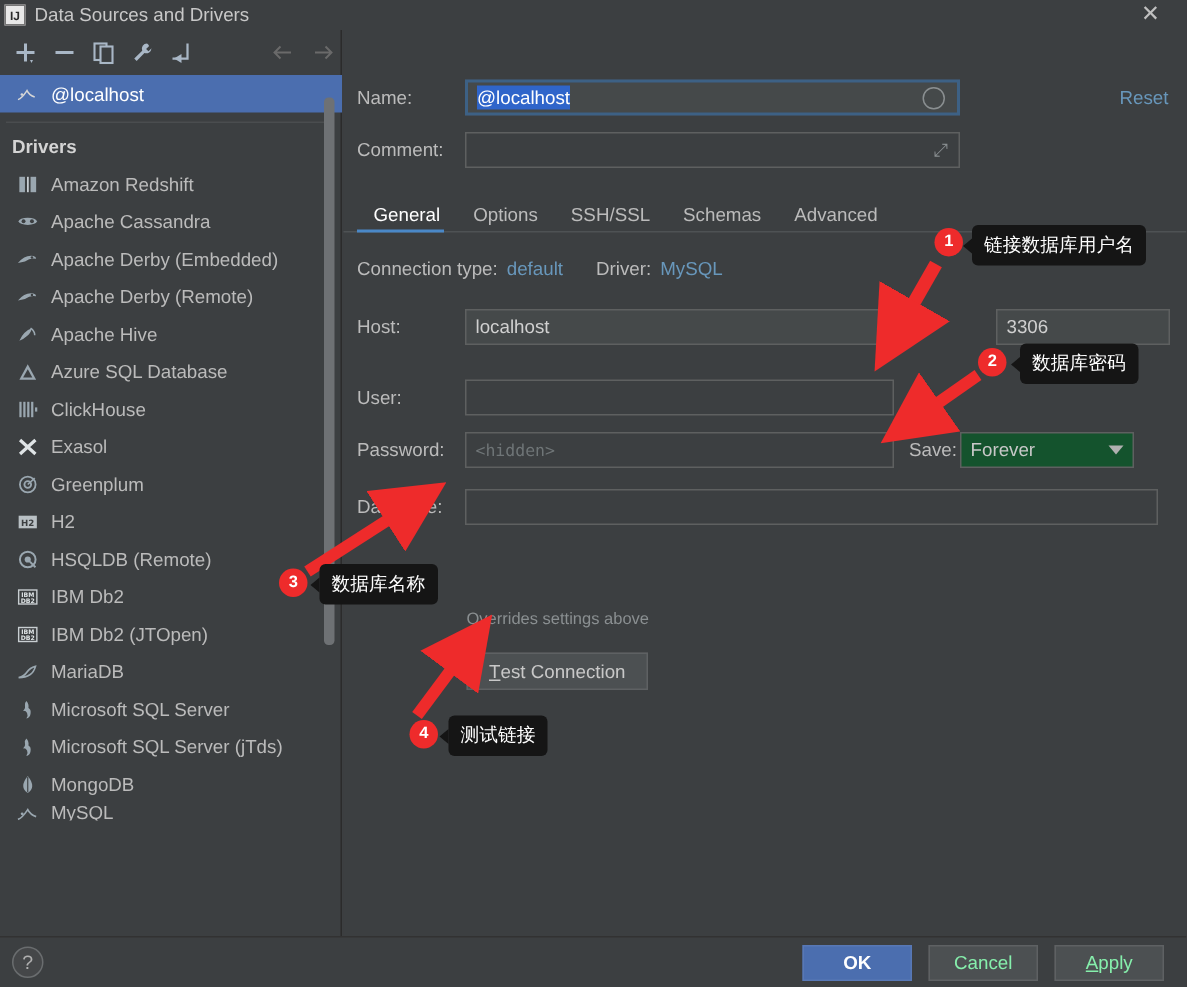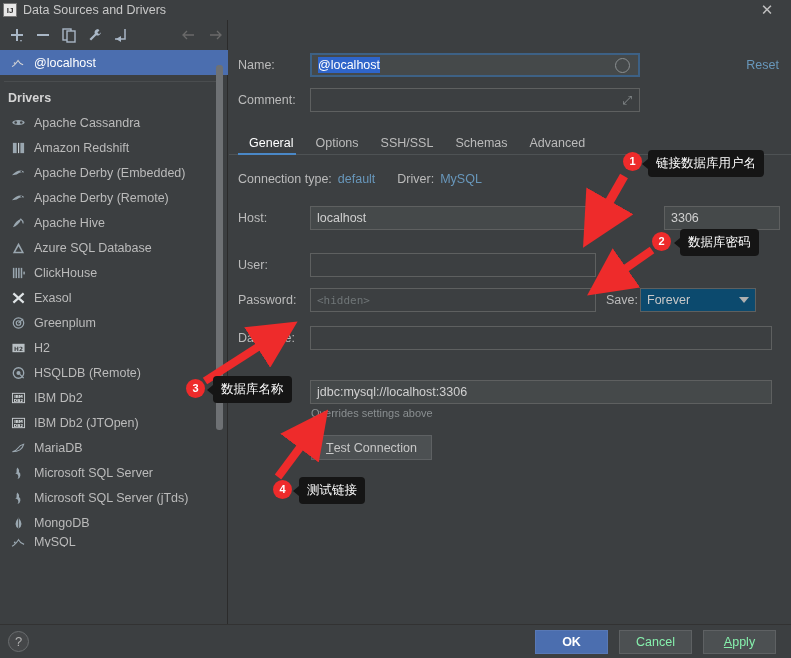--- a/index.html
+++ b/index.html
@@ -122,21 +122,21 @@
   }
   .tabs-divider {
     position: absolute; left: 0px; top: 134px; width: 562px; height: 1px;
     background: #4e5254;
   }
 
   .linkish { color: #6897bb; }
   .hint { color: #8a8f91; font-size: 11px; }
 
   .combo {
-    background: #0c4a6e; border: 1px solid #5e6060; height: 24px;
+    background: #14532d; border: 1px solid #5e6060; height: 24px;
     color: #c8c8c8; font-size: 12.5px; padding: 0 6px;
     display: flex; align-items: center; justify-content: space-between;
   }
   .combo .caret {
     width: 0; height: 0; border-left: 5px solid transparent;
     border-right: 5px solid transparent; border-top: 6px solid #b0b0b0;
     margin-left: 8px;
   }
 
   .btn {
@@ -253,36 +253,36 @@
       </div>
 
       <div class="tree-sep"></div>
 
       <div class="tree-header">Drivers</div>
 
       <div id="drivers-list">
           <div class="tree-item">
             <span class="ic">
               <svg width="15" height="14" viewBox="0 0 16 15">
+                <rect x="2" y="2" width="4" height="11" fill="#9aa7b0"></rect>
+                <rect x="7.5" y="2" width="1.2" height="11" fill="#cfd6da"></rect>
+                <rect x="10" y="2" width="4" height="11" fill="#9aa7b0"></rect>
+              </svg>
+            </span>
+            <span>Amazon Redshift</span>
+          </div>
+          <div class="tree-item">
+            <span class="ic">
+              <svg width="15" height="14" viewBox="0 0 16 15">
                 <ellipse cx="8" cy="7" rx="6.5" ry="2.6" fill="#9aa7b0"></ellipse>
                 <circle cx="5" cy="7" r="1.4" fill="#3c3f41"></circle>
                 <circle cx="11" cy="7" r="1.4" fill="#3c3f41"></circle>
               </svg>
             </span>
             <span>Apache Cassandra</span>
-          </div>
-          <div class="tree-item">
-            <span class="ic">
-              <svg width="15" height="14" viewBox="0 0 16 15">
-                <rect x="2" y="2" width="4" height="11" fill="#9aa7b0"></rect>
-                <rect x="7.5" y="2" width="1.2" height="11" fill="#cfd6da"></rect>
-                <rect x="10" y="2" width="4" height="11" fill="#9aa7b0"></rect>
-              </svg>
-            </span>
-            <span>Amazon Redshift</span>
           </div>
           <div class="tree-item">
             <span class="ic">
               <svg width="15" height="14" viewBox="0 0 16 15">
                 <path d="M1 10 q5 -6 11 -5 q2 0.5 2 2 q-4 -1 -8 2 z" fill="#9aa7b0"></path>
                 <circle cx="11" cy="6" r="0.9" fill="#3c3f41"></circle>
               </svg>
             </span>
             <span>Apache Derby (Embedded)</span>
           </div>
@@ -498,26 +498,20 @@
       </span>
     </div>
 
     <div class="row" style="left:9px; top:306px;">
       <span class="lbl" style="width:72px;">Database:</span>
       <span class="field empty" style="width:462px;">
         <span></span>
       </span>
     </div>
 
-    <div class="row" style="left:9px; top:360px;">
-      <span class="lbl" style="width:72px;">URL:</span>
-      <span class="field" style="width:462px;">
-        <span>jdbc:mysql://localhost:3306</span>
-      </span>
-    </div>
     <div class="hint" style="position:absolute; left:82px; top:387px;">Overrides settings above</div>
 
     <div class="btn" style="position:absolute; left:82px; top:415px;">
       <u>T</u>
         <span id="tc-rest">est Connection</span>
     </div>
   </div>
 
   <svg class="anno-arrow" style="left:0; top:0; width:791px; height:658px;" viewBox="0 0 791 658">
     <defs>

